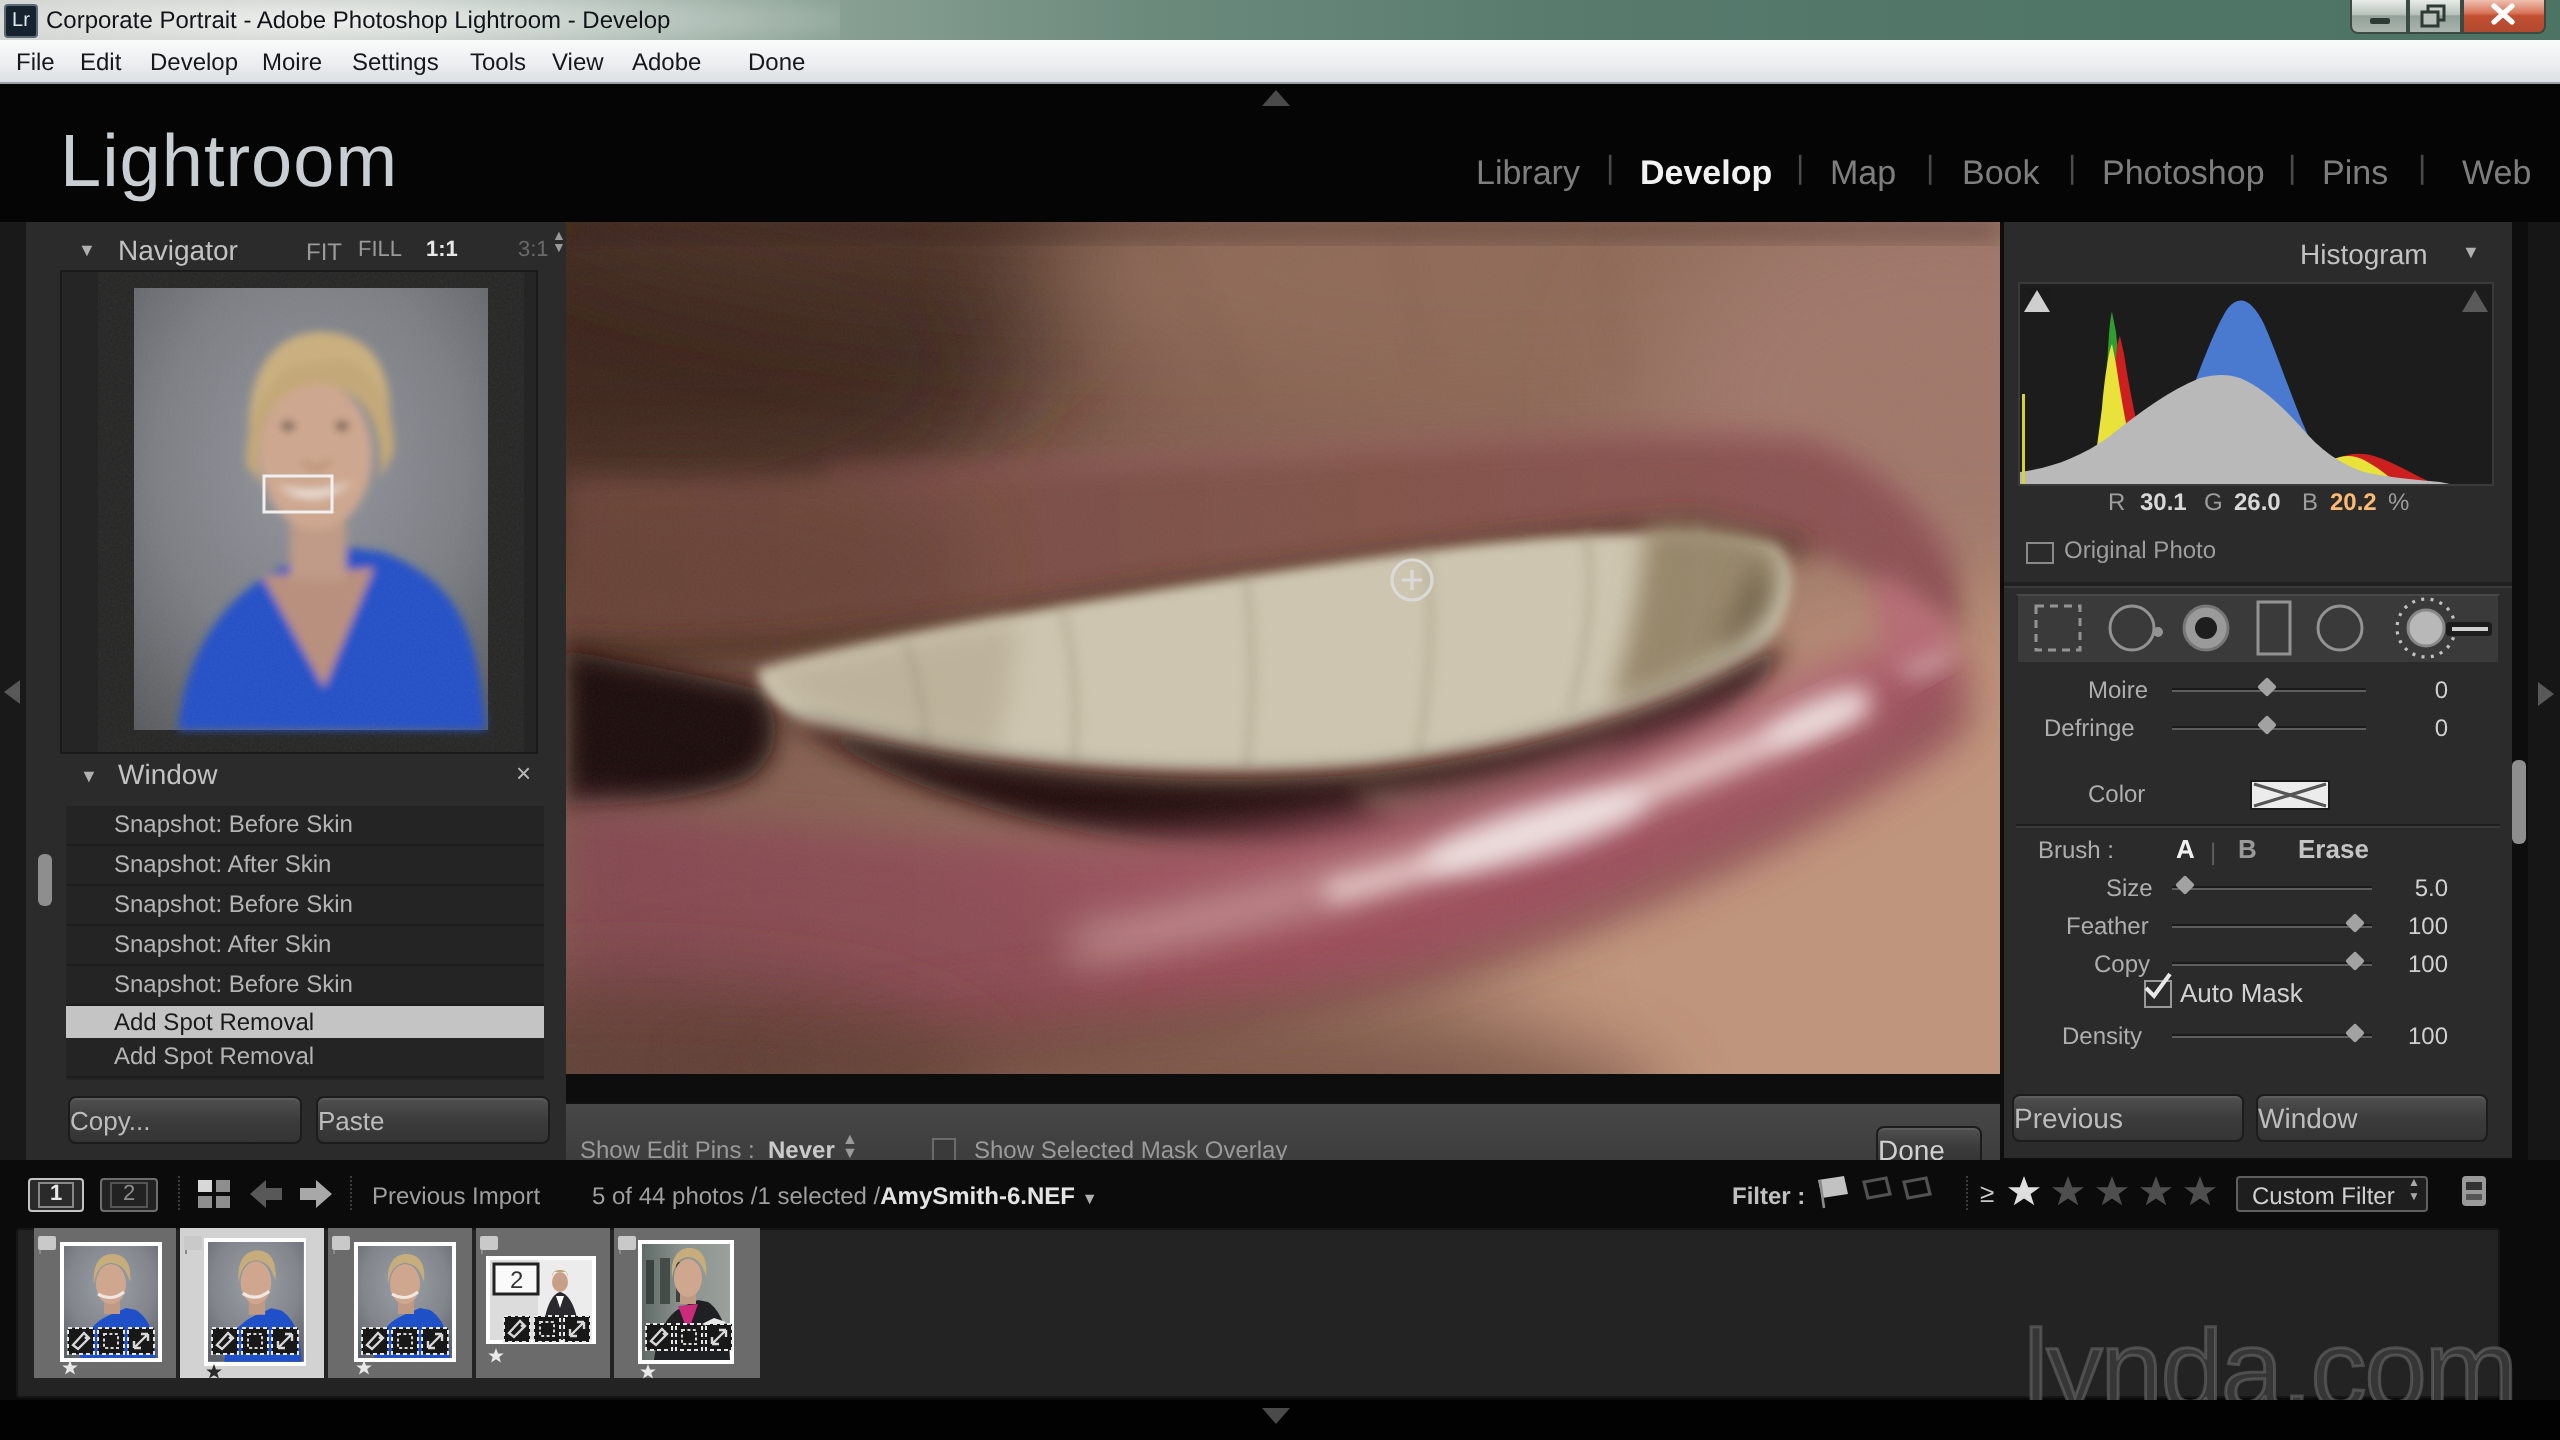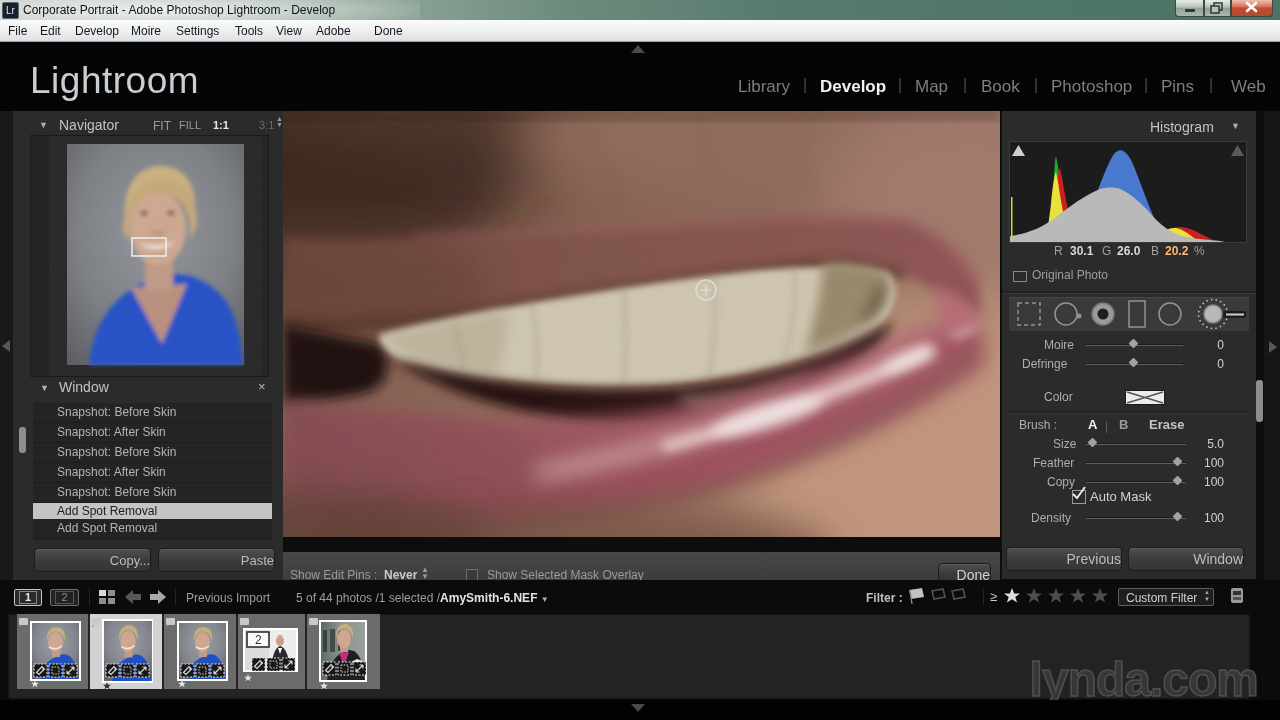--- a/index.html
+++ b/index.html
@@ -26,21 +26,21 @@
 #maintoolbar{position:absolute;left:283px;top:509px;width:717px;height:43px;background:linear-gradient(#474747,#383838);border-top:1px solid #111;box-sizing:border-box}
 
 #fstoolbar{position:absolute;left:0;top:538px;width:1280px;height:32px;background:#0b0b0b}
 #filmstrip{position:absolute;left:0;top:570px;width:1280px;height:88px;background:#0b0b0b}
 #fsinner{position:absolute;left:8px;top:2px;width:1240px;height:83px;background:#232323;border:1px solid #161616;border-radius:2px}
 #botbar{position:absolute;left:0;top:658px;width:1280px;height:20px;background:#020202}
 .panelhdr{font-size:13px;color:#c2c2c2}
 .track{position:absolute;height:1px;background:#5e5e5e;border-top:1px solid #1a1a1a}
 .thumb{position:absolute;width:7px;height:7px;background:#a2a2a2;transform:rotate(45deg);border-radius:1px}
 .val{position:absolute;text-align:right;color:#d0d0d0}
-.btn{position:absolute;height:24px;background:linear-gradient(#505050,#3c3c3c 50%,#343434);border:1px solid #1c1c1c;border-radius:4px;color:#bcbcbc;font-size:13px;text-align:right;line-height:23px;box-sizing:border-box;box-shadow:inset 0 1px 0 rgba(255,255,255,.08)}
+.btn{position:absolute;height:24px;background:linear-gradient(#505050,#3c3c3c 50%,#343434);border:1px solid #1c1c1c;border-radius:4px;color:#bcbcbc;font-size:13px;text-align:left;line-height:23px;box-sizing:border-box;box-shadow:inset 0 1px 0 rgba(255,255,255,.08)}
 </style></head>
 <body>
 <div id="titlebar">
     <div class="glow"></div>
     <div id="lricon">Lr</div>
     <div id="titletext">Corporate Portrait - Adobe Photoshop Lightroom - Develop</div>
 <div class="winbtn" id="btnmin">
       <div style="position:absolute;left:9px;top:9px;width:10px;height:3px;background:#2e3a34;border-radius:1px"></div>
     </div>
 <div class="winbtn" id="btnres">
@@ -511,18 +511,18 @@
       <path d="M6,58 C8,42 14,34 21,31 L28,28 33,29 C39,33 43,42 44,58 Z" fill="#1f2024"></path>
       <path d="M18,31 L23,44 L28,30 Z" fill="#cc2a7a"></path>
       <rect x="19" y="22" width="8" height="8" fill="#c09a85"></rect>
       <ellipse cx="23" cy="17" rx="7" ry="9.5" fill="#cfa78f"></ellipse>
       <path d="M15,17 C14,6 19,2 23.5,2 C29,2 33,6 32,16 C30,10 28,7 23,6.5 C18,7 16,11 15,17 Z" fill="#c8ad7c"></path>
       <path d="M30,40 l6,-3 6,2 -5,4 z" fill="#e8e8e8"></path>
     </g>
     <use href="#badges3" x="323" y="50"></use>
     <use href="#star" x="320" y="70" fill="#e8e8e8"></use>
   </svg>
-  <div style="position:absolute;right:22px;top:40px;font-size:48px;font-weight:bold;letter-spacing:-1px;color:#363636;-webkit-text-stroke:1.5px rgba(110,110,110,.55)">lynda.com</div>
+  <div style="position:absolute;right:22px;top:40px;font-size:56px;font-weight:normal;letter-spacing:-1px;color:#363636;-webkit-text-stroke:1.5px rgba(110,110,110,.55)">lynda.com</div>
 </div>
 <div id="botbar">
       <div style="position:absolute;left:631px;top:4px;width:0;height:0;border-left:7px solid transparent;border-right:7px solid transparent;border-top:8px solid #4a4a4a"></div>
     </div>
 </div>
 
 </body></html>

